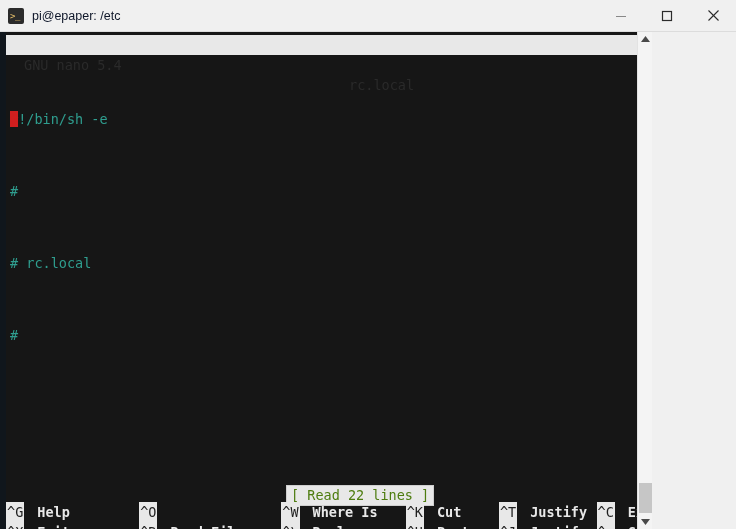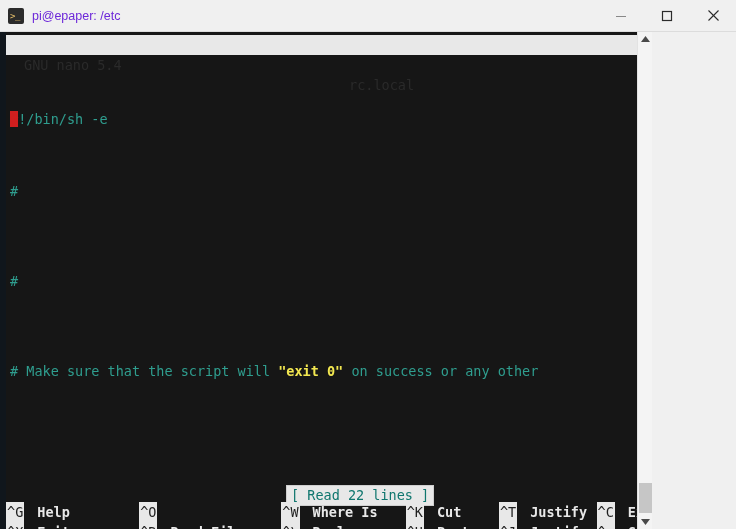--- a/index.html
+++ b/index.html
@@ -49,21 +49,21 @@
     left: 2px; top: 1px;
     color: #e8c06a;
     font-family: "DejaVu Sans Mono", monospace;
     font-size: 9px;
     line-height: 14px;
     letter-spacing: -0.5px;
   }
   #title-text {
     font-family: "Liberation Sans", sans-serif;
     font-size: 12.5px;
-    color: #6d28d9;
+    color: #0f172a;
     white-space: nowrap;
   }
   #win-controls {
     margin-left: auto;
     display: flex;
     height: 32px;
   }
   .win-btn {
     width: 46px;
     height: 32px;
@@ -129,21 +129,21 @@
   .cmt      { color: #2f9e8f; }
   .str      { color: #f2e750; font-weight: bold; }
   .cursor   { background: #d01f1f; color: #d01f1f; }
 
   
   #status-msg {
     position: absolute;
     left: 286px;
     top: 453px;
     background: #e8e8e8;
-    color: #0f766e;
+    color: #4d7c0f;
     font-size: 13.5px;
     line-height: 19px;
     padding: 0 4px;
     white-space: pre;
     border: 1px solid #cfcfcf;
     box-sizing: border-box;
     height: 21px;
   }
 
   
@@ -254,25 +254,25 @@
       <span class="hdr-version">GNU nano 5.4</span>
       <span class="hdr-file">rc.local</span>
     </div>
 
     <div id="editor">
 
       <div class="line"><span class="cursor">#</span><span class="cmt">!/bin/sh -e</span></div>
 
       <div class="line cmt">#</div>
 
+      <div class="line cmt"># rc.local</div>
 
       <div class="line cmt">#</div>
 
 
-      <div class="line"><span class="cmt"># Make sure that the script will </span><span class="str">"exit 0"</span><span class="cmt"> on success or any other</span></div>
 
       
 
       
 
       
 
       
 
       

